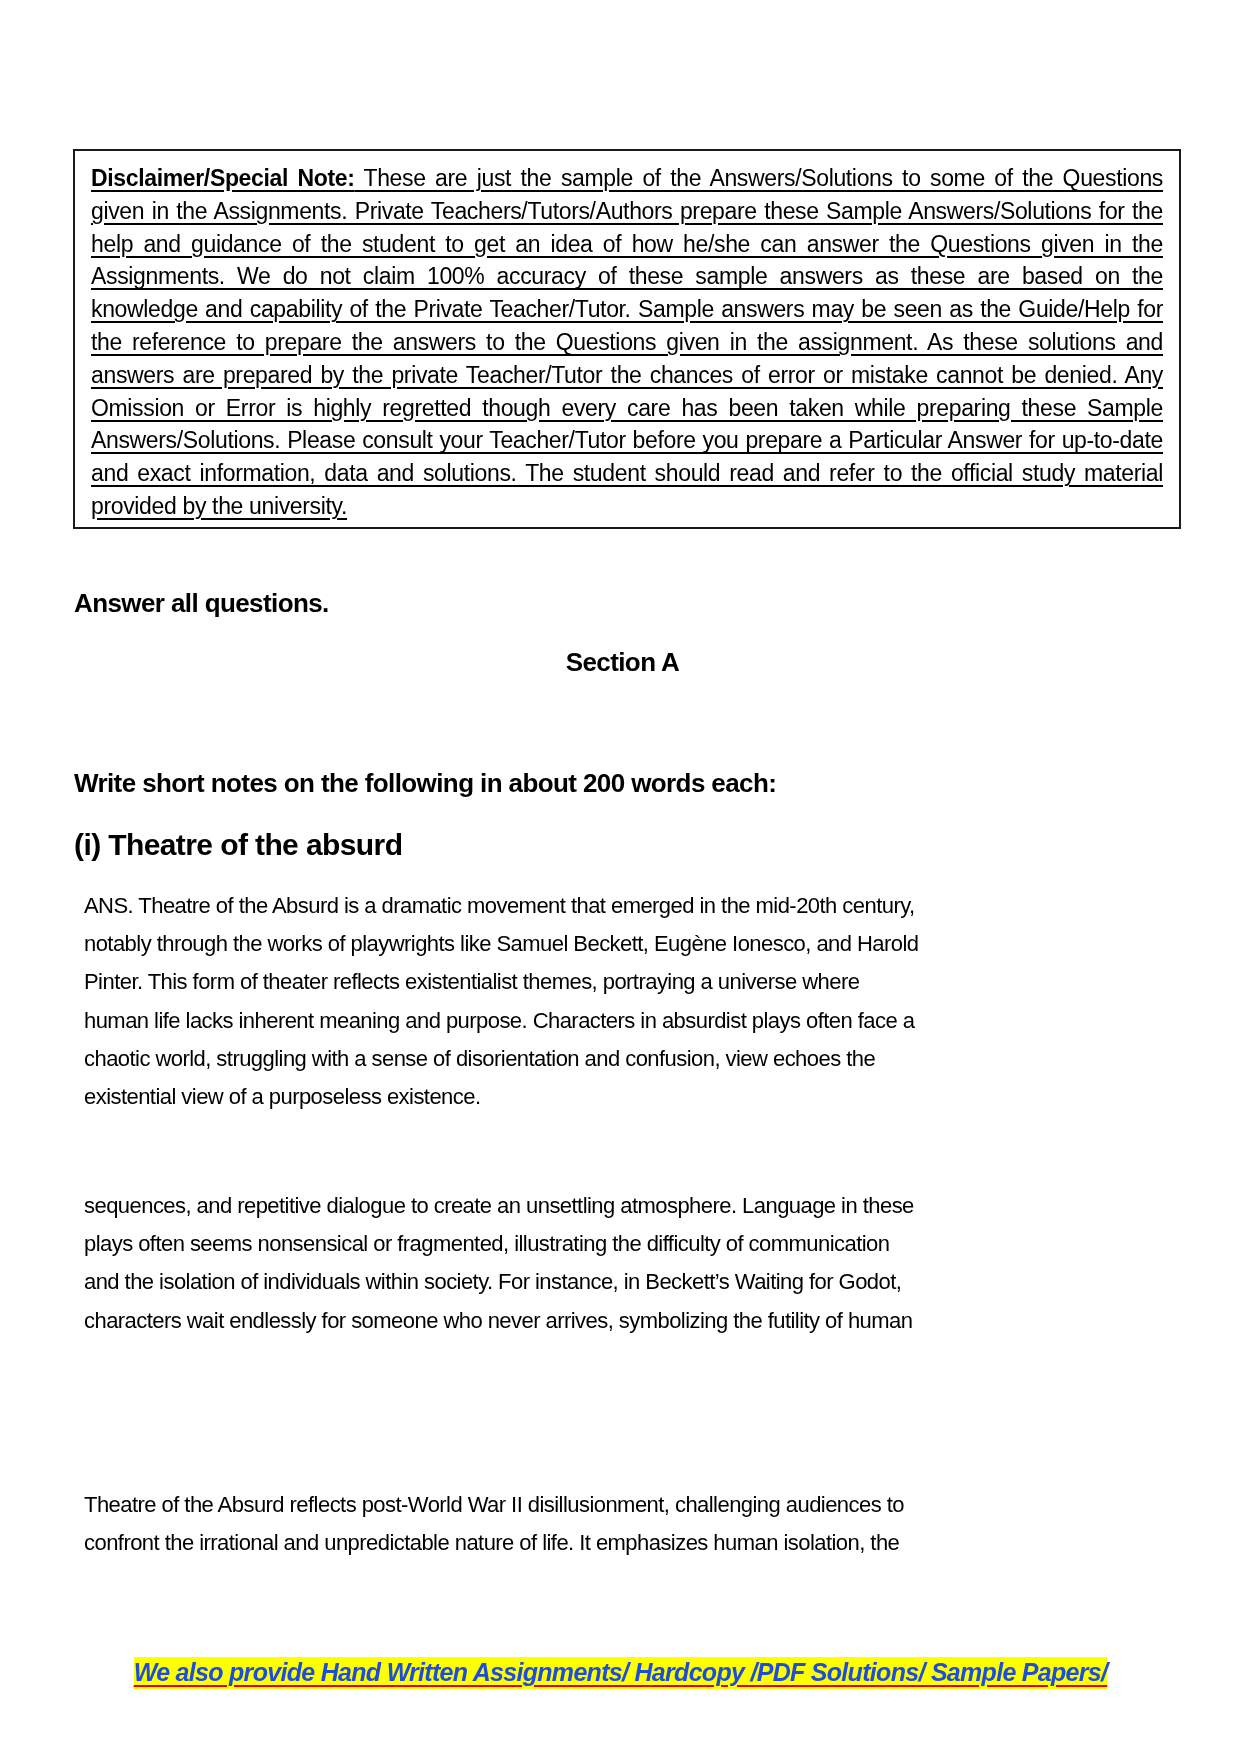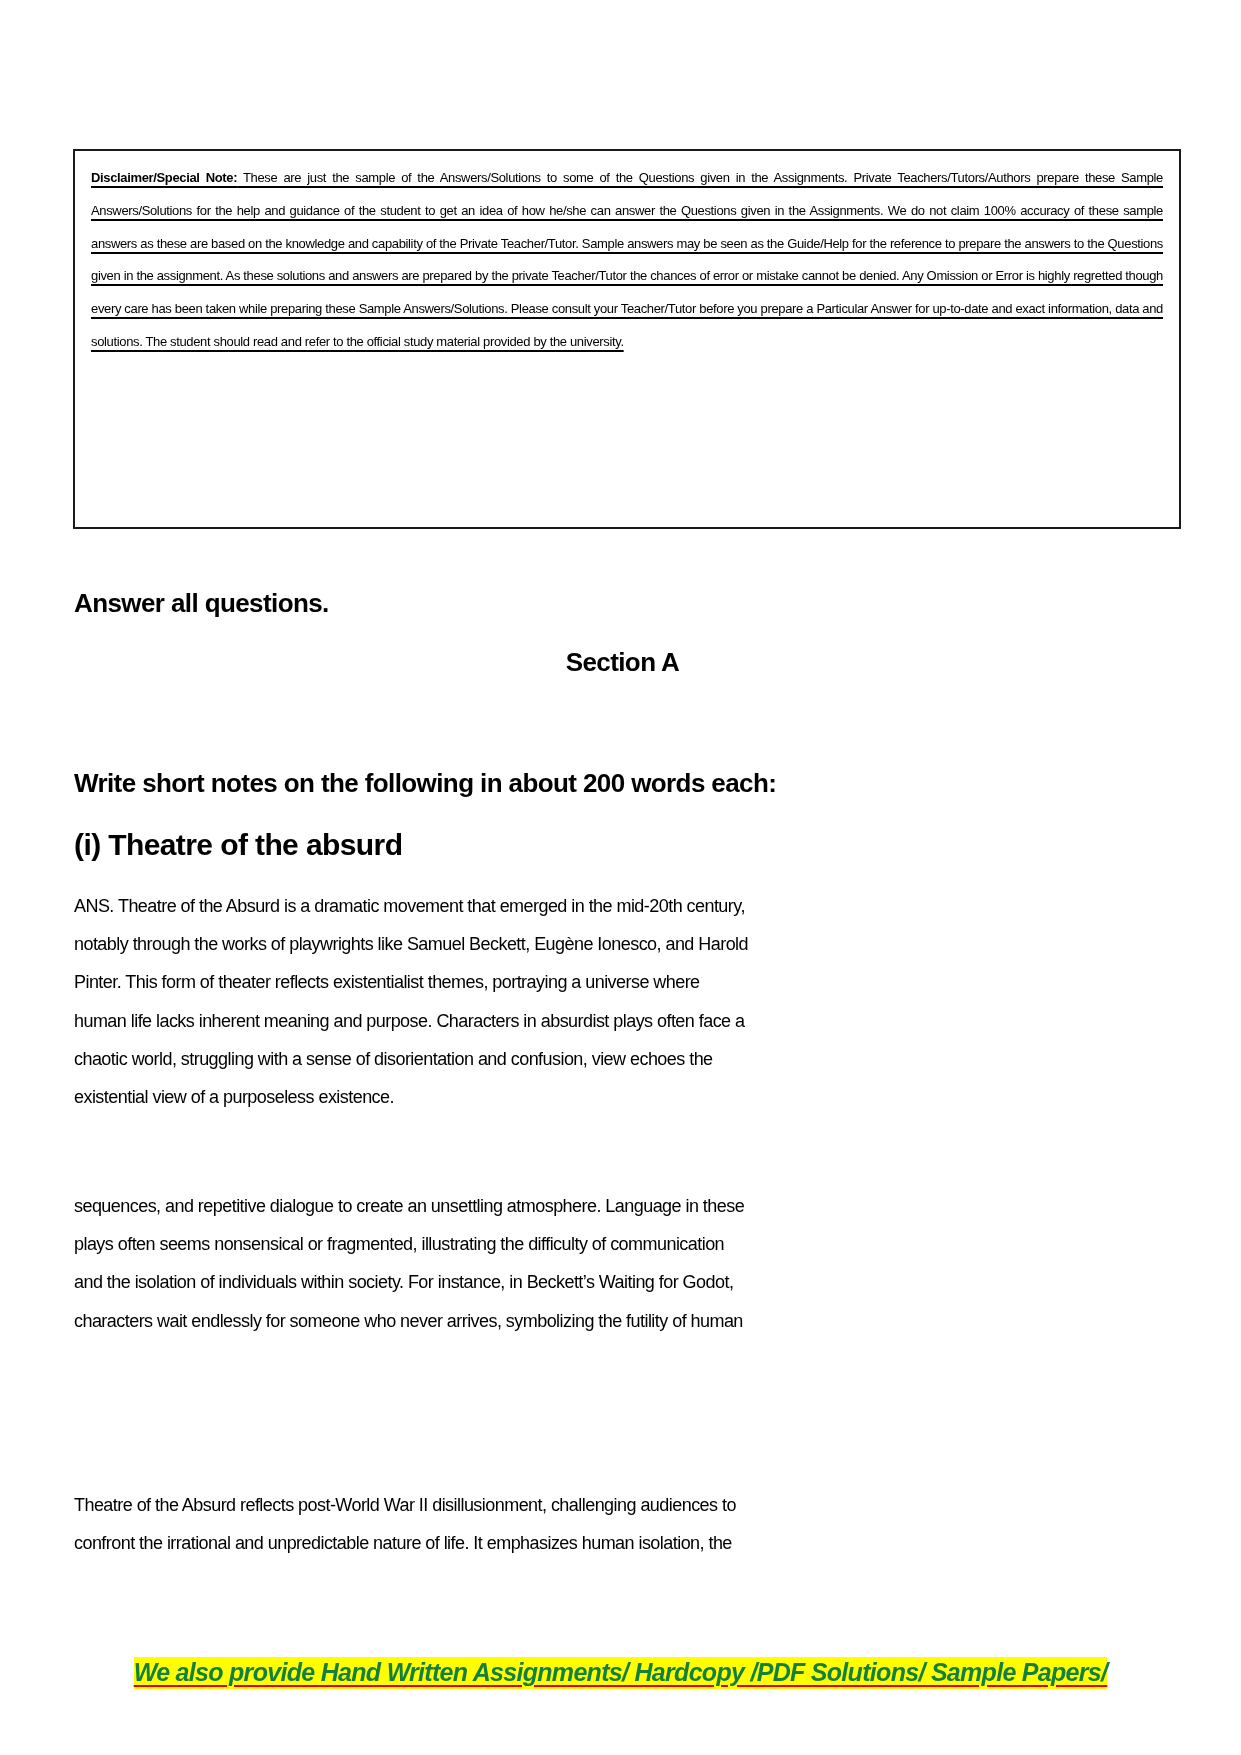--- a/index.html
+++ b/index.html
@@ -27,21 +27,21 @@
     left: 73px;
     top: 149px;
     width: 1108px;
     height: 380px;
     border: 2px solid #1a1a1a;
     box-sizing: border-box;
     padding: 11px 16px 0 16px;
   }
   .disclaimer-text {
     font-family: "Liberation Sans", sans-serif;
-    font-size: 13px;
+    font-size: 23px;
     line-height: 32.8px;
     text-align: justify;
     text-align-last: left;
     text-decoration: underline;
     text-underline-offset: 4px;
     text-decoration-thickness: 1.5px;
     letter-spacing: -0.35px;
     word-spacing: 0px;
   }
   .disclaimer-text .lead {
@@ -79,23 +79,23 @@
     position: absolute;
     left: 74px;
     top: 828px;
     font-size: 30px;
     font-weight: bold;
     letter-spacing: -0.6px;
   }
   
   .para {
     position: absolute;
-    left: 74px;
+    left: 84px;
     width: 1100px;
-    font-size: 18px;
+    font-size: 22px;
     line-height: 38.2px;
     letter-spacing: -0.55px;
   }
   .para-1 { top: 887px; }
   .para-2 { top: 1187px; }
   .para-3 { top: 1486px; }
   .para .line {
     display: block;
     white-space: nowrap;
   }
@@ -103,21 +103,21 @@
   .footer-promo {
     position: absolute;
     left: 0;
     width: 1241px;
     top: 1655px;
     text-align: center;
     font-size: 25px;
     line-height: 34px;
     font-weight: bold;
     font-style: italic;
-    color: #15803d;
+    color: #1d4ed8;
     letter-spacing: -0.7px;
   }
   .footer-promo .hl {
     background: #ffff00;
     text-decoration: underline;
     text-decoration-color: #e00000;
     text-underline-offset: 4px;
     text-decoration-thickness: 2px;
     padding: 1px 0 3px 0;
   }

